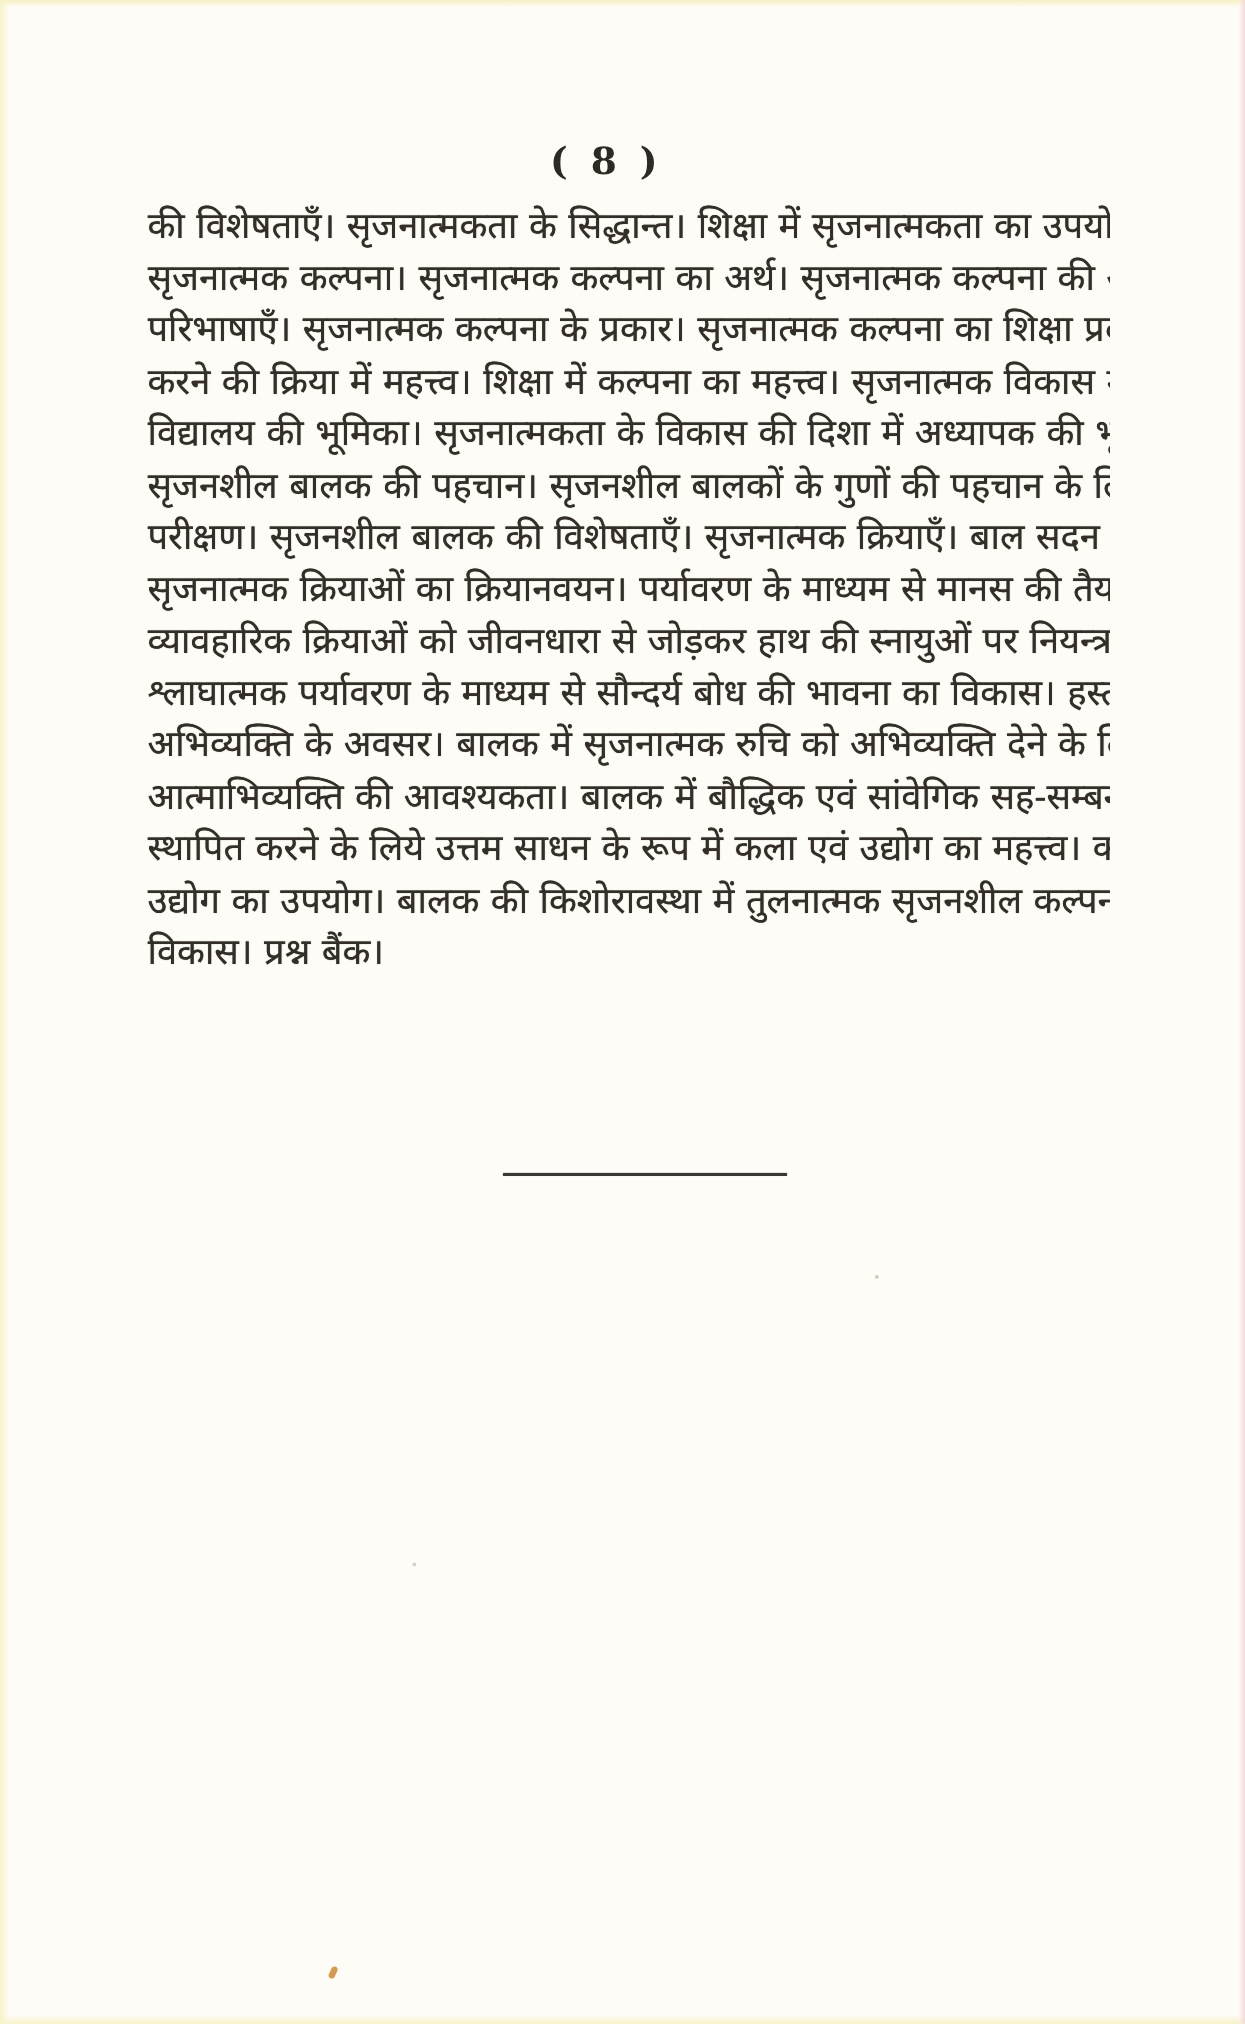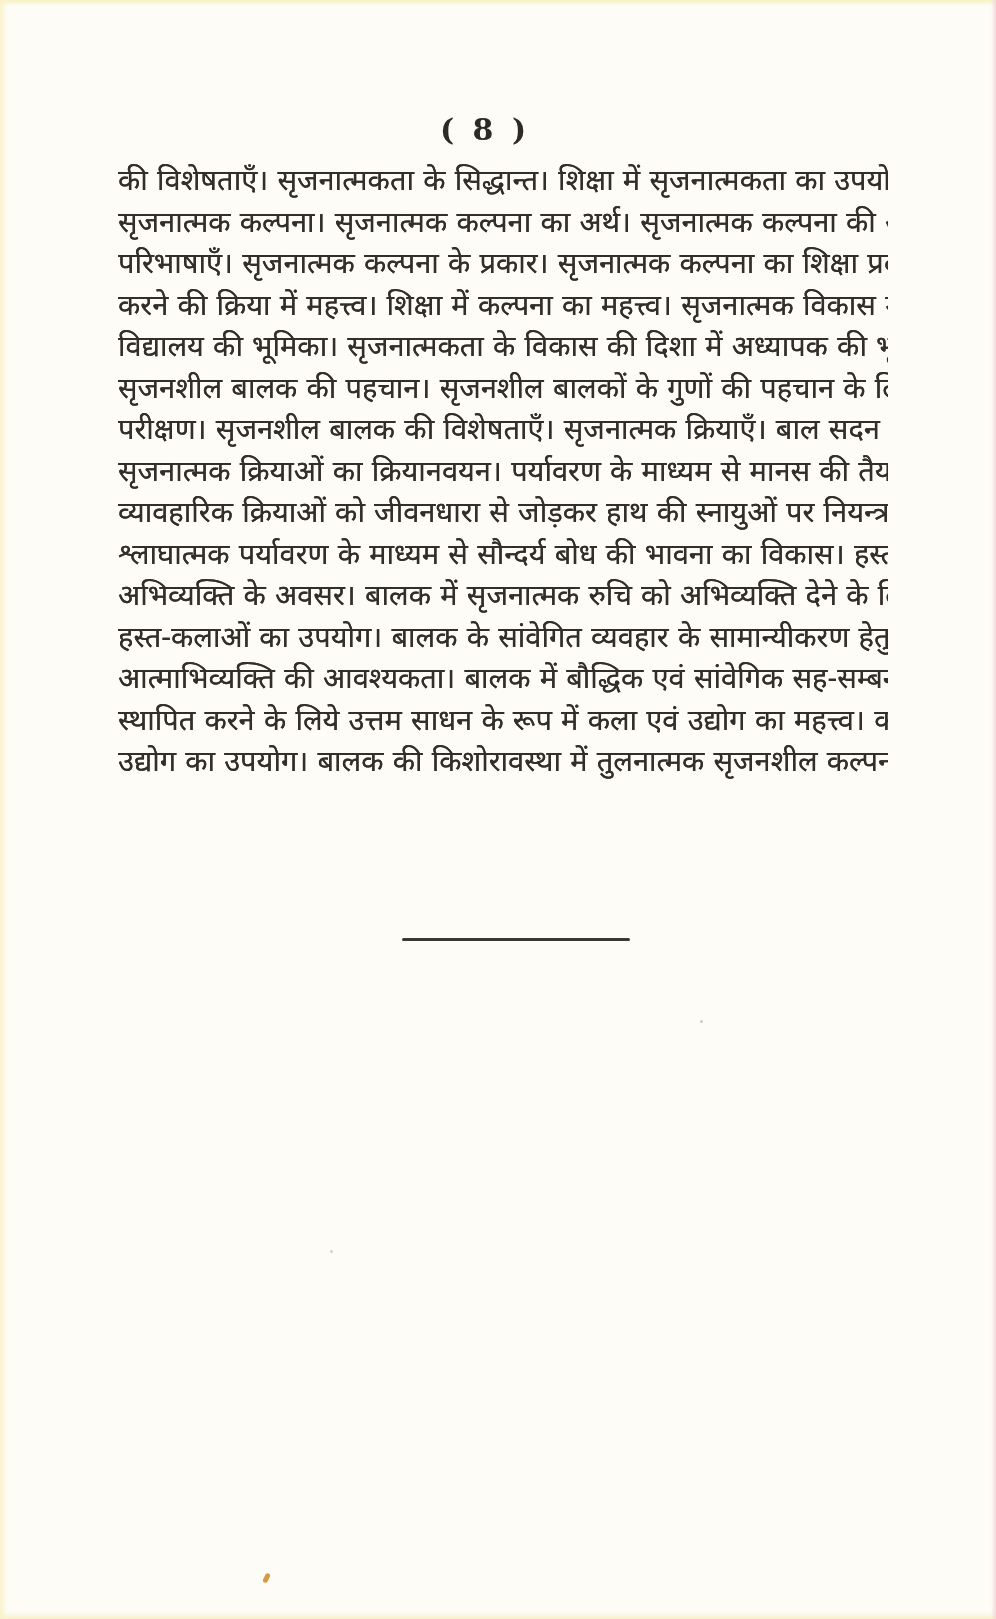--- a/index.html
+++ b/index.html
@@ -98,23 +98,23 @@
   <div class="text-line">सृजनात्मक कल्पना। सृजनात्मक कल्पना का अर्थ। सृजनात्मक कल्पना की अन्य</div>
   <div class="text-line">परिभाषाएँ। सृजनात्मक कल्पना के प्रकार। सृजनात्मक कल्पना का शिक्षा प्रदान</div>
   <div class="text-line">करने की क्रिया में महत्त्व। शिक्षा में कल्पना का महत्त्व। सृजनात्मक विकास में</div>
   <div class="text-line">विद्यालय की भूमिका। सृजनात्मकता के विकास की दिशा में अध्यापक की भूमिका।</div>
   <div class="text-line">सृजनशील बालक की पहचान। सृजनशील बालकों के गुणों की पहचान के लिये</div>
   <div class="text-line">परीक्षण। सृजनशील बालक की विशेषताएँ। सृजनात्मक क्रियाएँ। बाल सदन में</div>
   <div class="text-line">सृजनात्मक क्रियाओं का क्रियानवयन। पर्यावरण के माध्यम से मानस की तैयारी।</div>
   <div class="text-line">व्यावहारिक क्रियाओं को जीवनधारा से जोड़कर हाथ की स्नायुओं पर नियन्त्रण।</div>
   <div class="text-line">श्लाघात्मक पर्यावरण के माध्यम से सौन्दर्य बोध की भावना का विकास। हस्त कला।</div>
   <div class="text-line">अभिव्यक्ति के अवसर। बालक में सृजनात्मक रुचि को अभिव्यक्ति देने के लिये</div>
-  <div class="text-line">हस्त-कलाओं का उपयोग। बालक के सांवेगित व्यवहार के सामान्यीकरण हेतु</div>
   <div class="text-line">आत्माभिव्यक्ति की आवश्यकता। बालक में बौद्धिक एवं सांवेगिक सह-सम्बन्ध</div>
   <div class="text-line">स्थापित करने के लिये उत्तम  साधन के रूप में कला एवं उद्योग का महत्त्व। कला एवं</div>
   <div class="text-line">उद्योग का उपयोग। बालक की किशोरावस्था में तुलनात्मक सृजनशील कल्पना का</div>
+  <div class="text-line last">विकास। प्रश्न बैंक।</div>
 </div>
 
 <div class="divider"></div>
 
 <div class="speck speck-orange"></div>
 <div class="speck speck-gray-1"></div>
 <div class="speck speck-gray-2"></div>
 
 </body></html>

